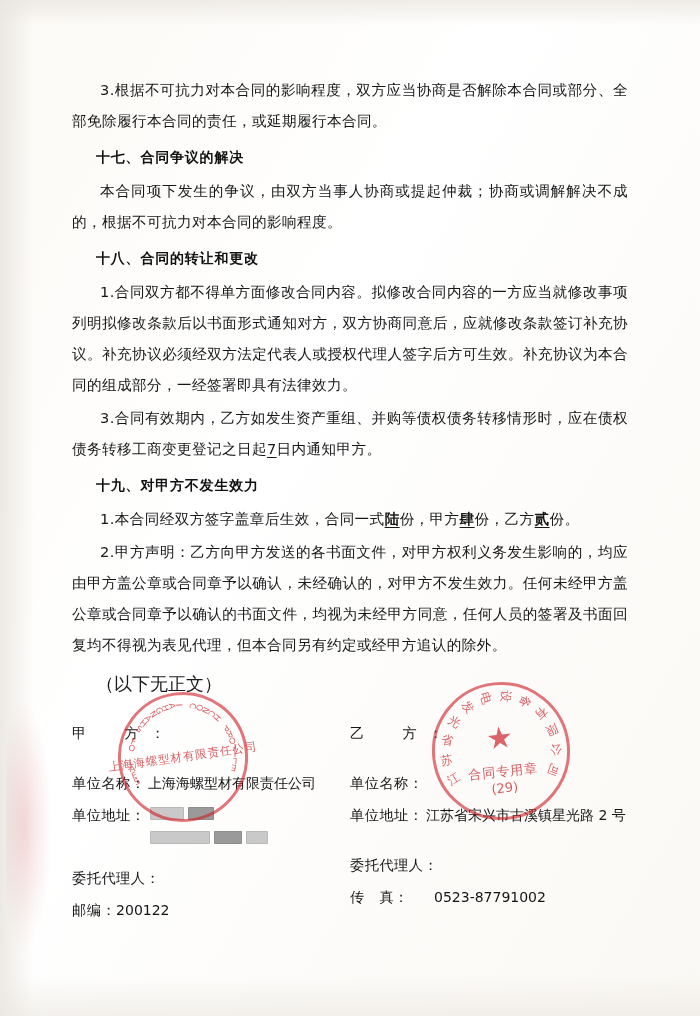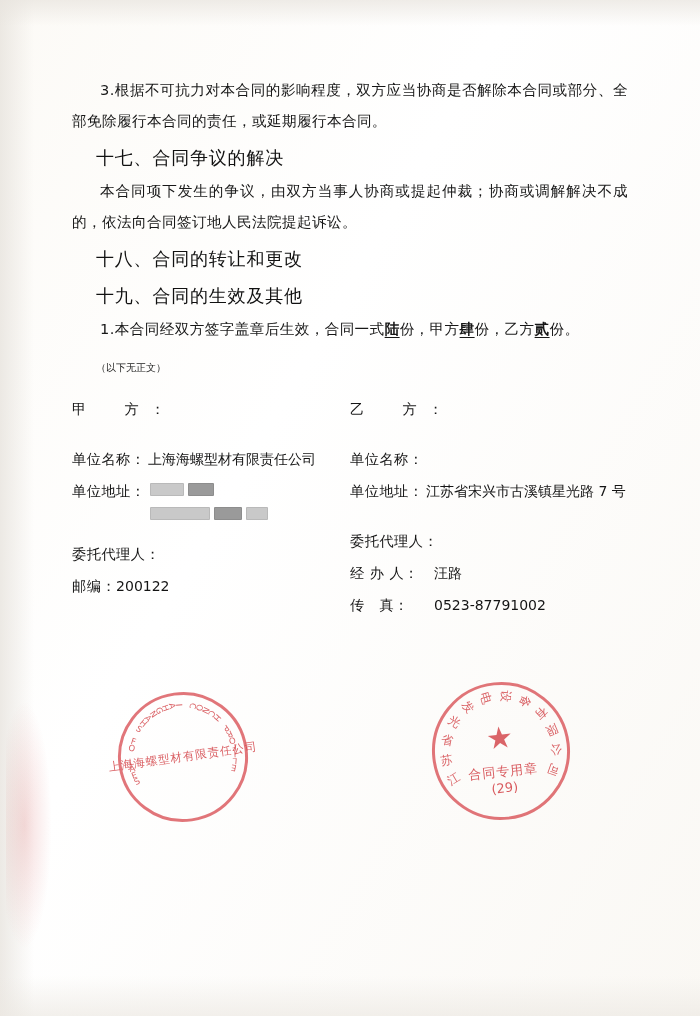--- a/index.html
+++ b/index.html
@@ -56,37 +56,37 @@
     line-height: 31px;
     letter-spacing: 0.4px;
     text-align: justify;
     margin: 0 0 2px 0;
     color: #171717;
   }
   .para.indent {
     text-indent: 28px;
   }
   .heading {
-    font-size: 18px;
-    font-weight: normal;
+    font-size: 14px;
+    font-weight: bold;
     line-height: 31px;
     letter-spacing: 0.8px;
     margin: 6px 0 2px 0;
     text-indent: 24px;
     color: #111;
   }
   .u {
     text-decoration: underline;
     text-underline-offset: 3px;
   }
   .b {
     font-weight: bold;
   }
   .note {
-    font-size: 10px;
+    font-size: 18px;
     line-height: 31px;
     text-indent: 24px;
     margin-top: 8px;
   }
 
   
   .sig {
     position: relative;
     margin-top: 6px;
     display: flex;
@@ -201,31 +201,34 @@
   <div class="scan-edge-top"></div>
   <div class="scan-edge-bottom"></div>
   <div class="stamp-bleed"></div>
 
   <div class="content">
 
     <p class="para indent">3.根据不可抗力对本合同的影响程度，双方应当协商是否解除本合同或部分、全部免除履行本合同的责任，或延期履行本合同。</p>
 
     <p class="heading">十七、合同争议的解决</p>
 
-    <p class="para indent">本合同项下发生的争议，由双方当事人协商或提起仲裁；协商或调解解决不成的，依法向合同签订地人民法院提起诉讼。</p>
+    <p class="para indent">本合同项下发生的争议，由双方当事人协商或提起仲裁；协商或调解解决不成的，根据不可抗力对本合同的影响程度。</p>
 
     <p class="heading">十八、合同的转让和更改</p>
 
-
-
-
-    <p class="heading">十九、合同的生效及其他</p>
+    <p class="para indent">1.合同双方都不得单方面修改合同内容。拟修改合同内容的一方应当就修改事项列明拟修改条款后以书面形式通知对方，双方协商同意后，应就修改条款签订补充协议。补充协议必须经双方法定代表人或授权代理人签字后方可生效。补充协议为本合同的组成部分，一经签署即具有法律效力。</p>
+
+
+    <p class="para indent"><span>3.合同有效期内，乙方如发生资产重组、并购等债权债务转移情形时，应在债权债务转移工商变更登记之日起</span><span class="u">7</span><span>日内通知甲方。</span></p>
+
+    <p class="heading">十九、对甲方不发生效力</p>
 
     <p class="para indent"><span>1.本合同经双方签字盖章后生效，合同一式</span><span class="b u">陆</span><span>份，甲方</span><span class="b u">肆</span><span>份，乙方</span><span class="b u">贰</span><span>份。</span></p>
 
+    <p class="para indent">2.甲方声明：乙方向甲方发送的各书面文件，对甲方权利义务发生影响的，均应由甲方盖公章或合同章予以确认，未经确认的，对甲方不发生效力。任何未经甲方盖公章或合同章予以确认的书面文件，均视为未经甲方同意，任何人员的签署及书面回复均不得视为表见代理，但本合同另有约定或经甲方追认的除外。</p>
 
     <p class="note">（以下无正文）</p>
 
     <div class="sig">
 
       <div class="sig-col">
         <div class="sig-row">
           <span class="sig-label w-party">甲　方：</span>
         </div>
         <div class="gap"></div>
@@ -258,32 +261,28 @@
       <div class="sig-col">
         <div class="sig-row">
           <span class="sig-label w-party">乙　方：</span>
         </div>
         <div class="gap"></div>
         <div class="sig-row">
           <span class="sig-label w-std">单位名称：</span>
         </div>
         <div class="sig-row">
           <span class="sig-label w-std">单位地址：</span>
-          <span class="sig-value">江苏省宋兴市古溪镇星光路 7 号</span>
+          <span class="sig-value">江苏省宋兴市古溪镇星光路 2 号</span>
         </div>
         <div class="sig-row">
           <span class="sig-label w-std"></span>
         </div>
         <div class="gap"></div>
         <div class="sig-row">
           <span class="sig-label">委托代理人：</span>
-        </div>
-        <div class="sig-row">
-          <span class="sig-label" style="width:84px">经 办 人：</span>
-          <span class="sig-value">汪路</span>
         </div>
         <div class="sig-row">
           <span class="sig-label" style="width:84px">传　真：</span>
           <span class="sig-value">0523-87791002</span>
         </div>
       </div>
     </div>
   </div>
 
   <div class="stamp" style="left:118px; top:692px; width:130px; height:130px;">

